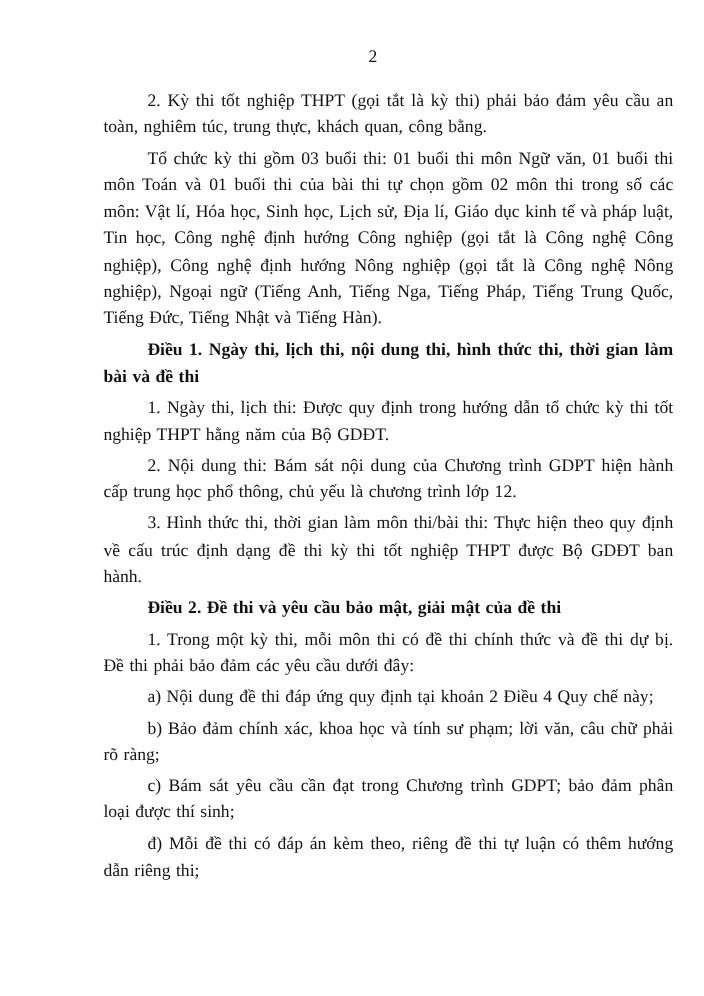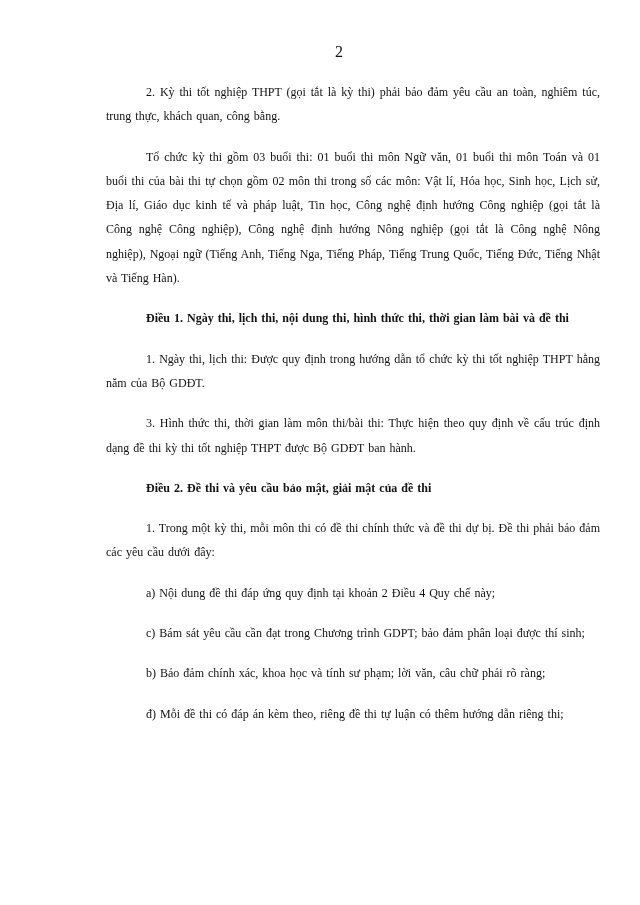--- a/index.html
+++ b/index.html
@@ -22,43 +22,44 @@
     background: #ffffff;
   }
   .page-number {
     text-align: center;
     font-size: 16px;
     line-height: 24px;
     margin: 0 0 16px 0;
     transform: translateX(-14px);
   }
   .content p.para {
-    margin: 16px;
-    font-size: 12px;
+    margin: 4px;
+    font-size: 16px;
     line-height: 24.3px;
     text-align: justify;
     text-indent: 40px;
     word-spacing: 1px;
   }
   .content p.para.bold {
     font-weight: bold;
   }
 </style>
 </head>
 <body>
 
 <div class="page">
   <p class="page-number">2</p>
   <div class="content" id="content">
 
   <p class="para">2. Kỳ thi tốt nghiệp THPT (gọi tắt là kỳ thi) phải bảo đảm yêu cầu an toàn, nghiêm túc, trung thực, khách quan, công bằng.</p>
       <p class="para">Tổ chức kỳ thi gồm 03 buổi thi: 01 buổi thi môn Ngữ văn, 01 buổi thi môn Toán và 01 buổi thi của bài thi tự chọn gồm 02 môn thi trong số các môn: Vật lí, Hóa học, Sinh học, Lịch sử, Địa lí, Giáo dục kinh tế và pháp luật, Tin học, Công nghệ định hướng Công nghiệp (gọi tắt là Công nghệ Công nghiệp), Công nghệ định hướng Nông nghiệp (gọi tắt là Công nghệ Nông nghiệp), Ngoại ngữ (Tiếng Anh, Tiếng Nga, Tiếng Pháp, Tiếng Trung Quốc, Tiếng Đức, Tiếng Nhật và Tiếng Hàn).</p>
       <p class="para bold">Điều 1. Ngày thi, lịch thi, nội dung thi, hình thức thi, thời gian làm bài và đề thi</p>
       <p class="para">1. Ngày thi, lịch thi: Được quy định trong hướng dẫn tổ chức kỳ thi tốt nghiệp THPT hằng năm của Bộ GDĐT.</p>
+      <p class="para">2. Nội dung thi: Bám sát nội dung của Chương trình GDPT hiện hành cấp trung học phổ thông, chủ yếu là chương trình lớp 12.</p>
       <p class="para">3. Hình thức thi, thời gian làm môn thi/bài thi: Thực hiện theo quy định về cấu trúc định dạng đề thi kỳ thi tốt nghiệp THPT được Bộ GDĐT ban hành.</p>
       <p class="para bold">Điều 2. Đề thi và yêu cầu bảo mật, giải mật của đề thi</p>
       <p class="para">1. Trong một kỳ thi, mỗi môn thi có đề thi chính thức và đề thi dự bị. Đề thi phải bảo đảm các yêu cầu dưới đây:</p>
       <p class="para">a) Nội dung đề thi đáp ứng quy định tại khoản 2 Điều 4 Quy chế này;</p>
+      <p class="para">b) Bảo đảm chính xác, khoa học và tính sư phạm; lời văn, câu chữ phải rõ ràng;</p>
       <p class="para">c) Bám sát yêu cầu cần đạt trong Chương trình GDPT; bảo đảm phân loại được thí sinh;</p>
-      <p class="para">b) Bảo đảm chính xác, khoa học và tính sư phạm; lời văn, câu chữ phải rõ ràng;</p>
       <p class="para">đ) Mỗi đề thi có đáp án kèm theo, riêng đề thi tự luận có thêm hướng dẫn riêng thi;</p>
     </div>
 </div>
 
 </body></html>

